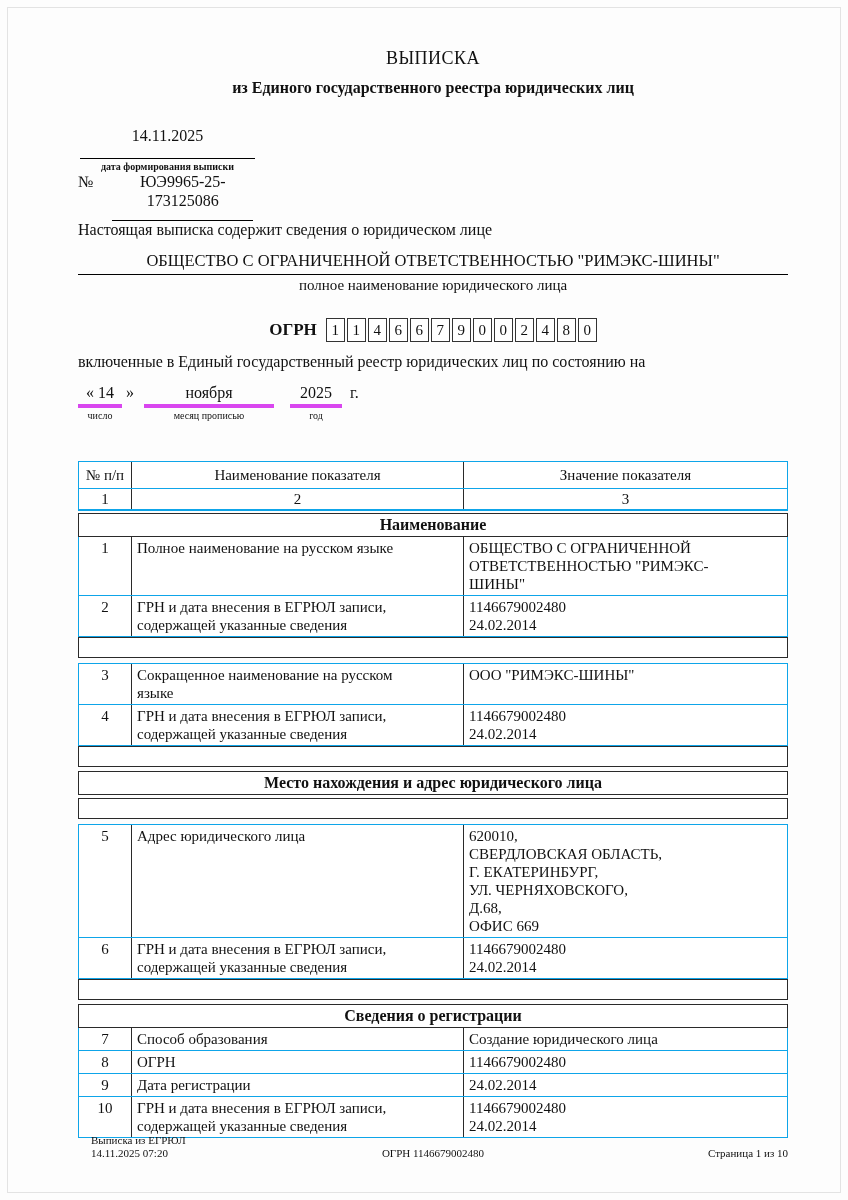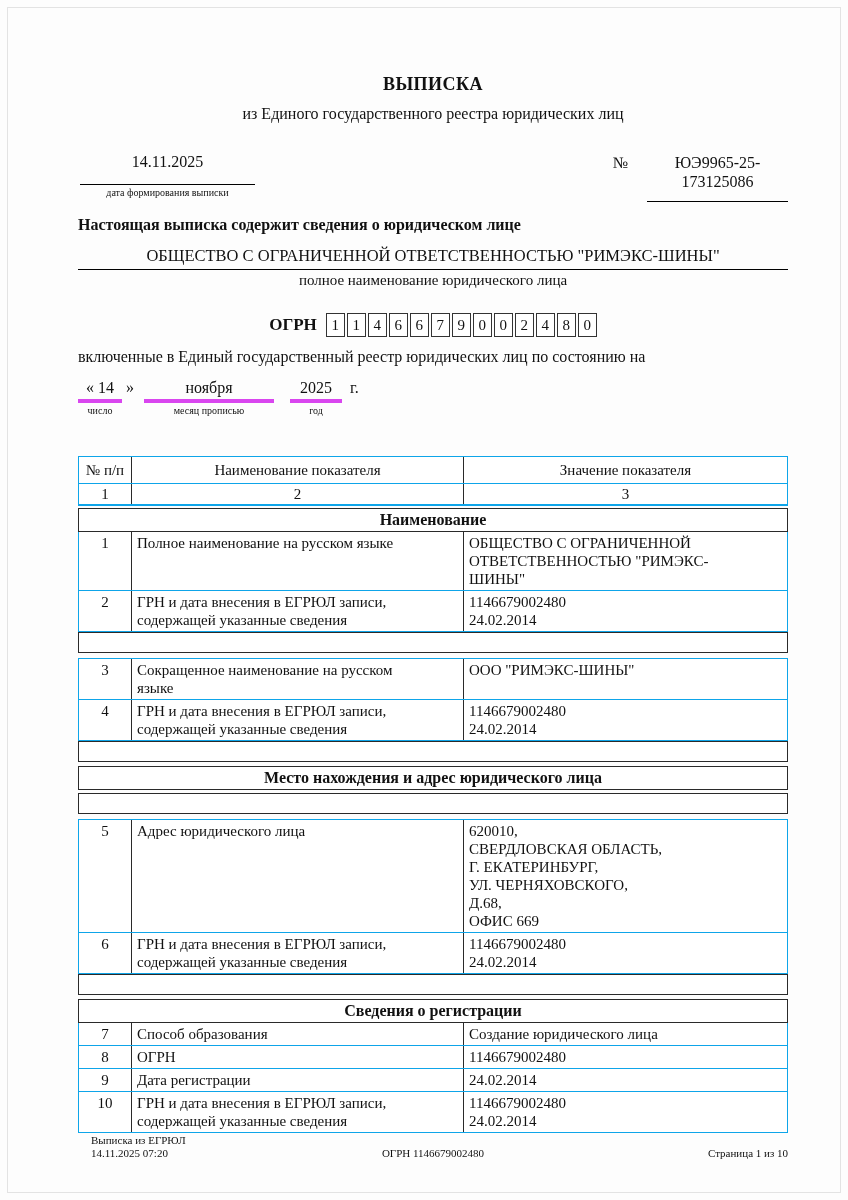--- a/index.html
+++ b/index.html
@@ -7,33 +7,33 @@
     width:848px; height:1200px;
     background:#fdfdfd;
     font-family:"Liberation Serif","DejaVu Serif",serif;
     color:#111;
     position:relative;
     overflow:hidden;
   }
   .scan-frame { position:absolute; inset:7px; border:1px solid #e3e3e3; pointer-events:none; }
   .content { position:absolute; left:78px; top:0; width:710px; }
 
-  .doc-title { margin-top:74px; text-align:center; font-weight:bold; font-size:18px; letter-spacing:.5px; }
-  .doc-subtitle { margin-top:10px; text-align:center; font-weight:normal; font-size:16px; }
-
-  .header-row { display:flex; justify-content:space-between; margin-top:30px; align-items:flex-start; }
+  .doc-title { margin-top:48px; text-align:center; font-weight:normal; font-size:18px; letter-spacing:.5px; }
+  .doc-subtitle { margin-top:10px; text-align:center; font-weight:bold; font-size:16px; }
+
+  .header-row { display:flex; justify-content:space-between; margin-top:30px; align-items:flex-start;flex-direction:column; }
   .date-block { width:175px; margin-left:2px; }
   .date-value { text-align:center; font-size:16px; padding-bottom:13px; border-bottom:1px solid #000; }
-  .date-label { text-align:center; font-size:10px; padding-top:2px; }
+  .date-label { text-align:center; font-size:10px; padding-top:2px;font-weight:bold; }
   .num-group { display:flex; align-items:flex-start; }
   .num-sign { font-size:16px; margin-right:19px; margin-top:1px; }
   .num-block { width:141px; }
   .num-value { text-align:center; font-size:16px; line-height:19px; padding-bottom:10px; border-bottom:1px solid #000; }
 
-  .intro-line { margin-top:14px; font-size:16px;font-weight:bold; }
+  .intro-line { font-size:16px; }
 
   .company-block { margin-top:12px; border-bottom:1px solid #000; }
   .company-name { text-align:center; font-size:16.5px; padding-bottom:3px; }
   .company-label { text-align:center; font-size:15px; margin-top:2px; }
 
   .ogrn-row { margin-top:24px; display:flex; justify-content:center; align-items:center; }
   .ogrn-label { font-weight:bold; font-size:17px; margin-right:9px; }
   .ogrn-boxes { display:flex; gap:2px; }
   .ogrn-digit {
     width:17px; height:22px; border:1px solid #333;

